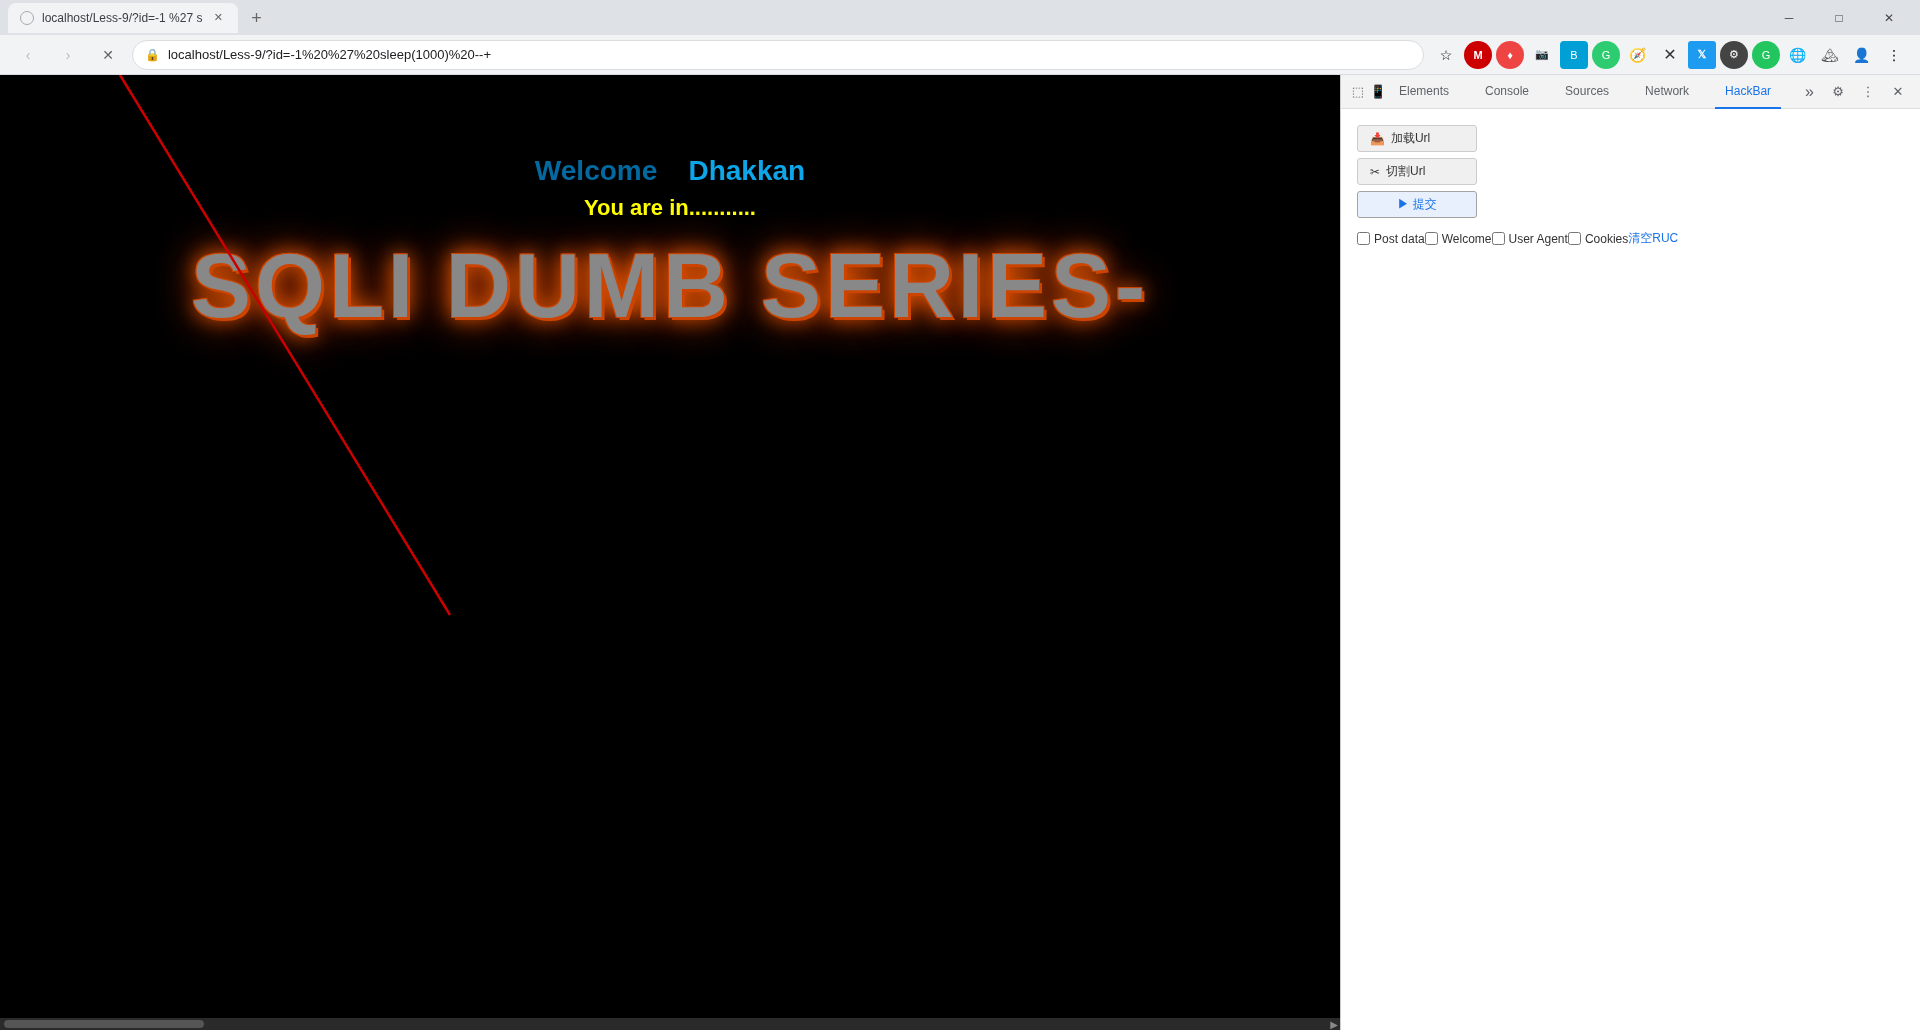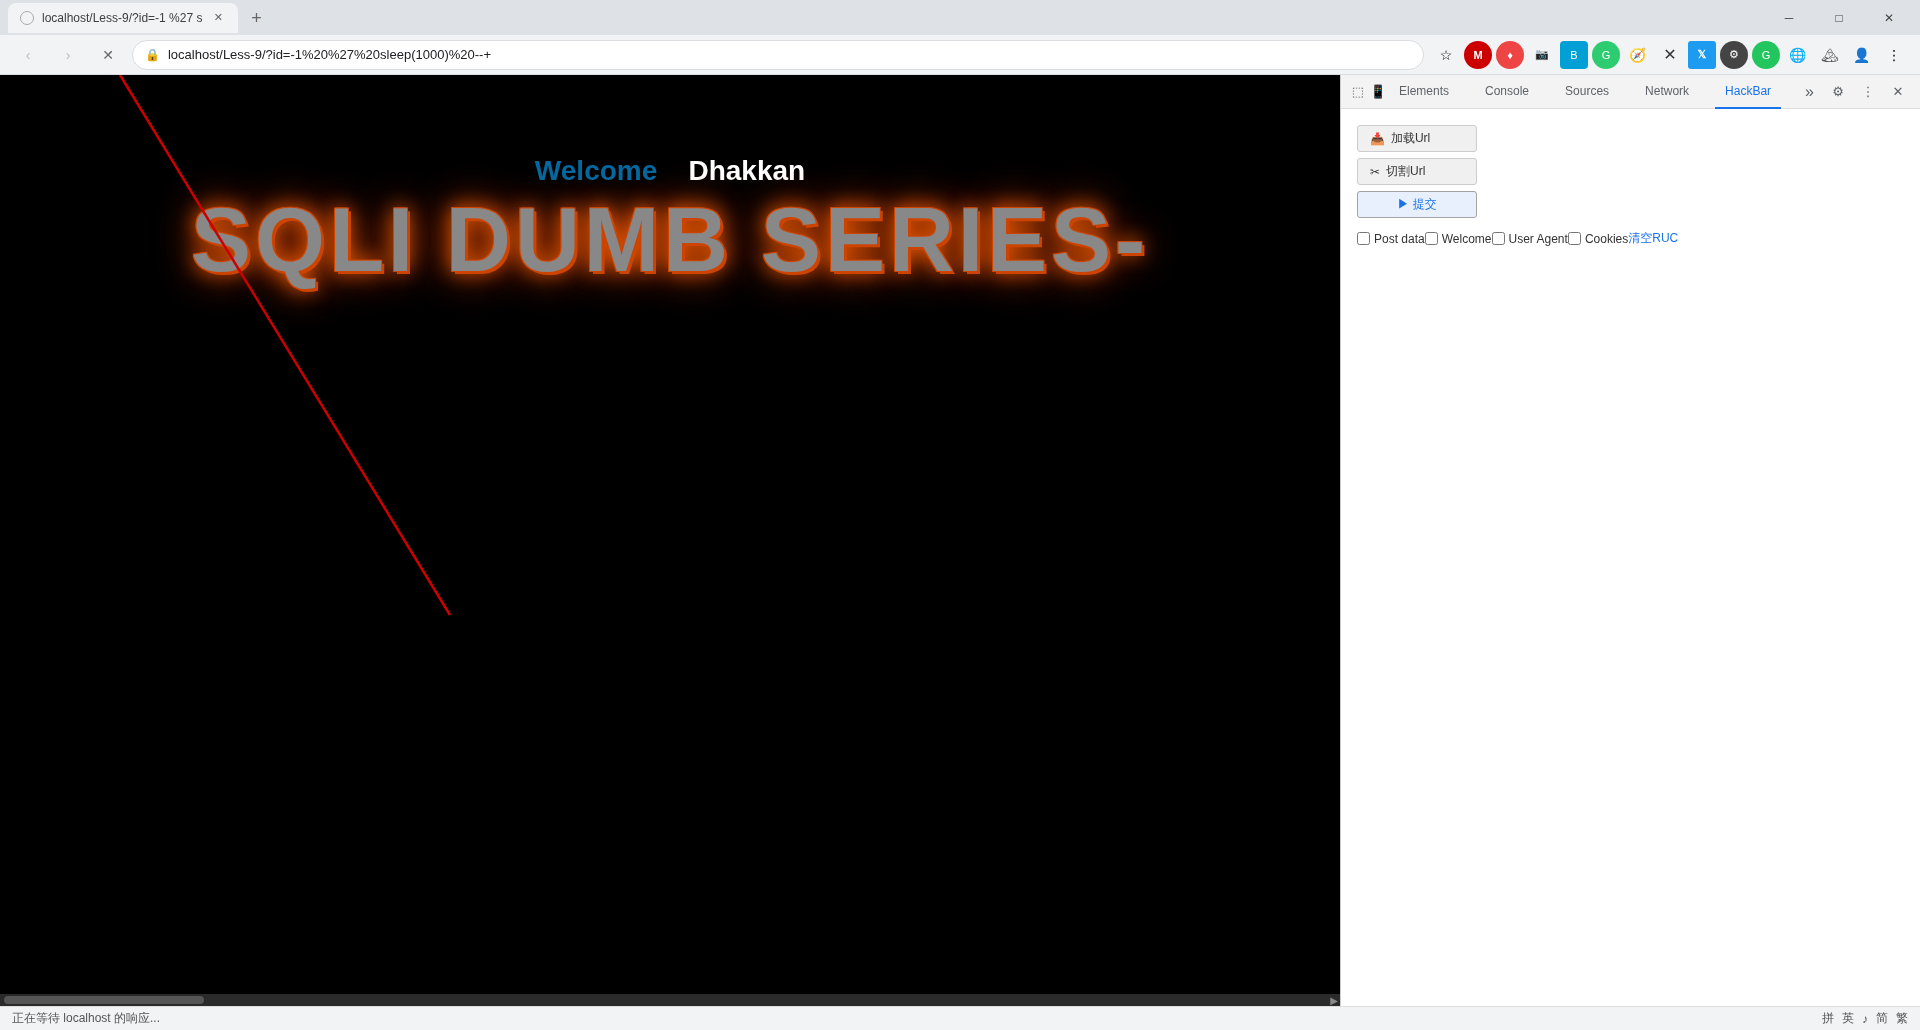--- a/index.html
+++ b/index.html
@@ -166,21 +166,21 @@
       text-align: center;
     }
 
     .welcome-text {
       font-size: 28px;
       font-weight: bold;
       margin-bottom: 8px;
     }
 
     .welcome-white { color: #0369a1; }
-    .welcome-red { color: #ffffff; margin-top: 26px; }
+    .welcome-red { color: #0ea5e9; margin-top: 26px; }
 
     .you-are-in {
       color: #ffff00;
       font-size: 22px;
       font-weight: bold;
       margin-bottom: 20px;
     }
 
     .sqli-title {
       font-size: 90px;
@@ -463,20 +463,21 @@
       <svg class="red-line">
         <line x1="120" y1="0" x2="450" y2="540" stroke="#cc0000" stroke-width="2.5"></line>
       </svg>
 
       <div class="webpage-content">
         <div class="welcome-text">
           <span class="welcome-white">Welcome</span>
           &nbsp;&nbsp;
           <span class="welcome-red">Dhakkan</span>
         </div>
+        <div class="you-are-in">You are in...........</div>
         <div class="sqli-title">SQLI DUMB SERIES-</div>
       </div>
 
       <div class="scrollbar-bottom">
         <div class="scrollbar-thumb"></div>
         <div class="scrollbar-arrow">▶</div>
       </div>
     </div>
 
     <div class="devtools">
@@ -546,24 +547,14 @@
           <div class="hackbar-checkbox-item">
             <input type="checkbox" style="">
             <span>Cookies</span>
           </div>
           <a class="hackbar-clear-link">清空RUC</a>
         </div>
       </div>
     </div>
   </div>
 
-  <div class="status-bar">
-    <span>正在等待 localhost 的响应...</span>
-    <div class="status-right">
-      <span>拼</span>
-      <span>英</span>
-      <span>♪</span>
-      <span>简</span>
-      <span>繁</span>
-    </div>
-  </div>
 
 </div>
 
 </body></html>

